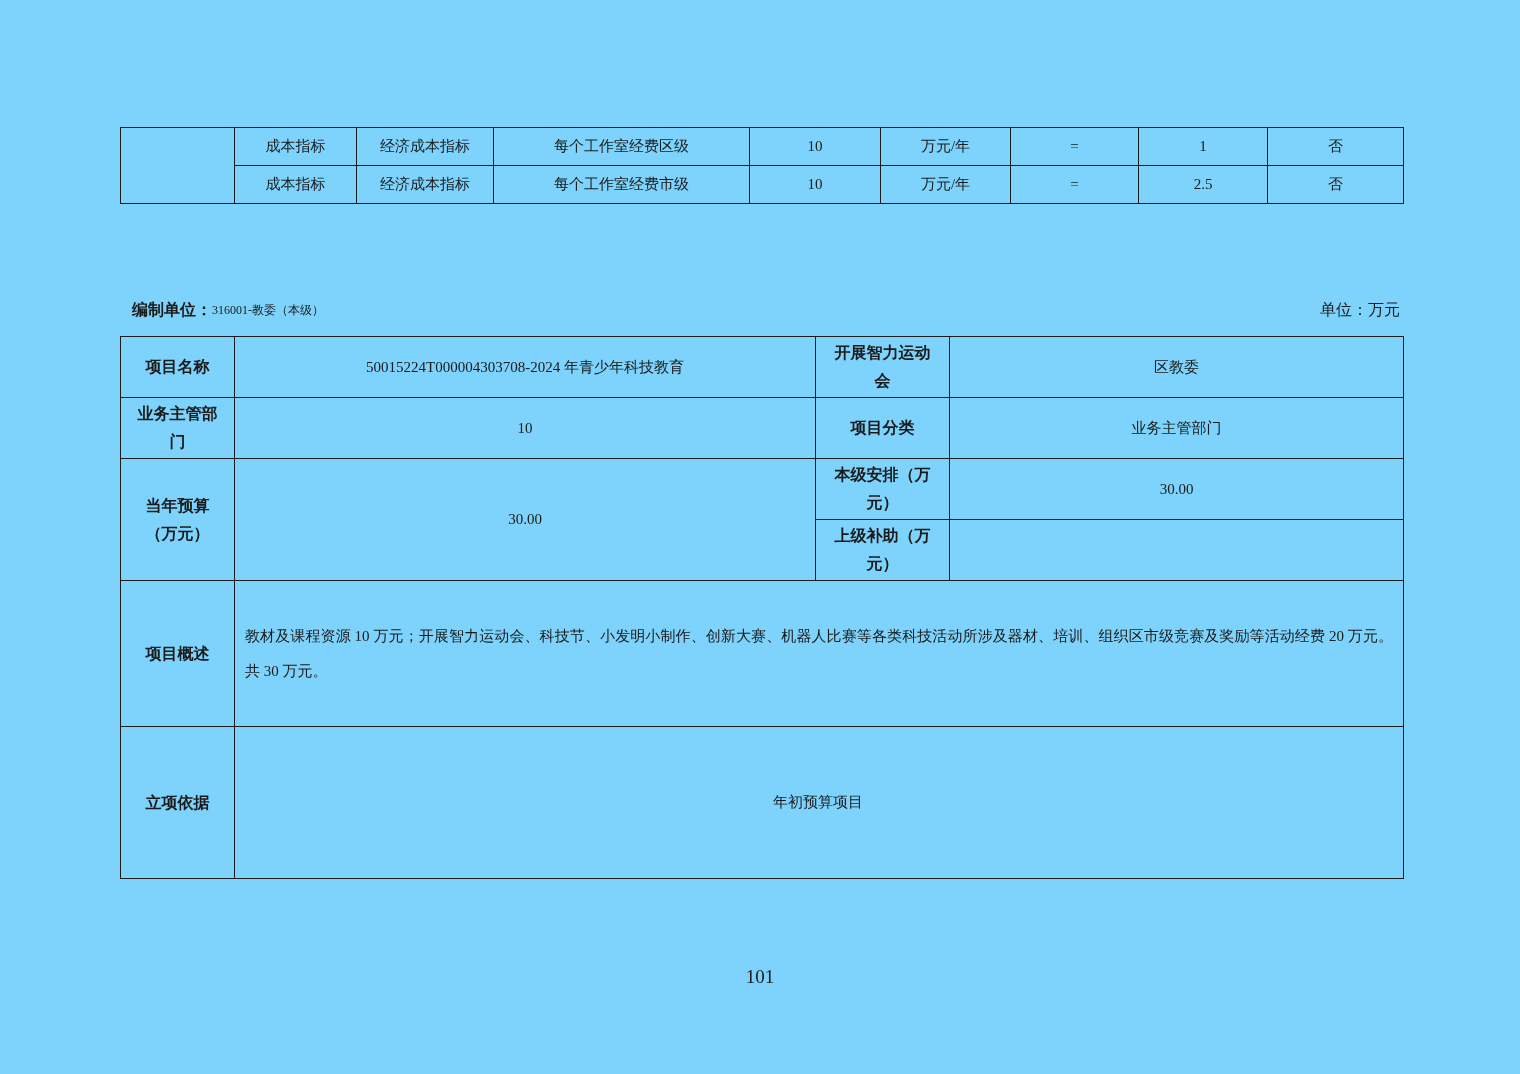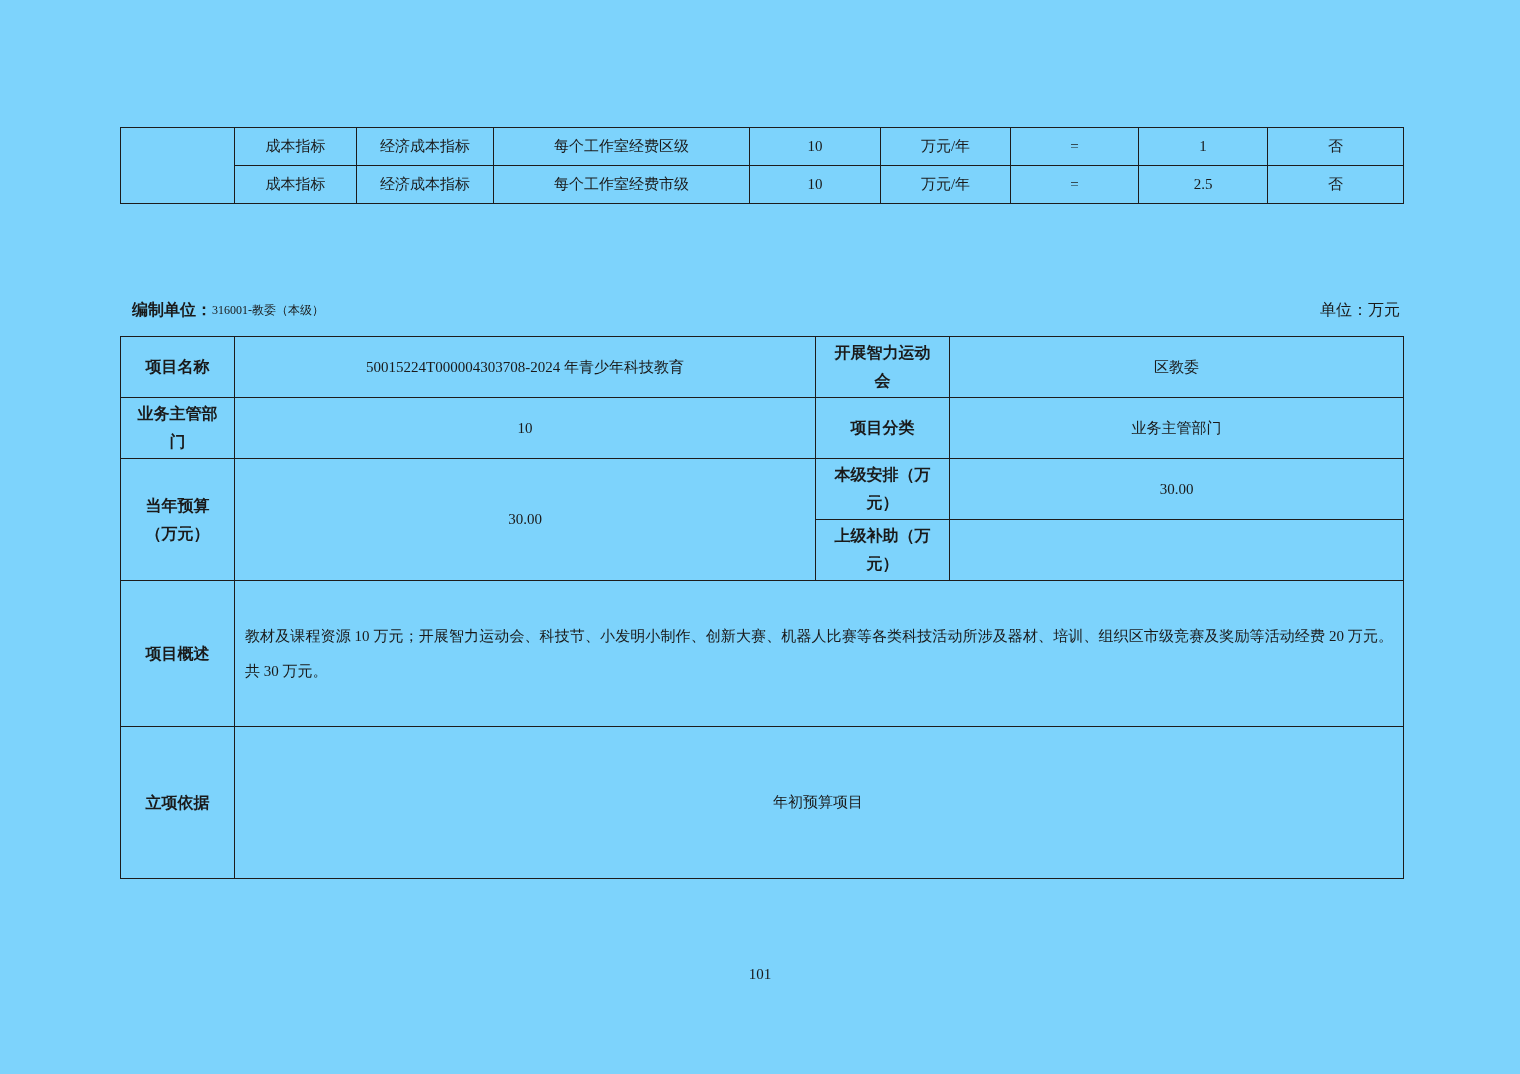--- a/index.html
+++ b/index.html
@@ -101,21 +101,21 @@
     padding: 0 14px;
   }
 
   
   .page-number {
     position: absolute;
     left: 0;
     right: 0;
     top: 966px;
     text-align: center;
-    font-size: 15px;
+    font-size: 19px;
   }
 </style>
 </head>
 <body>
 
 <div class="page">
 
   <table class="indicator-table">
     <colgroup>
       <col style="width:114px">

